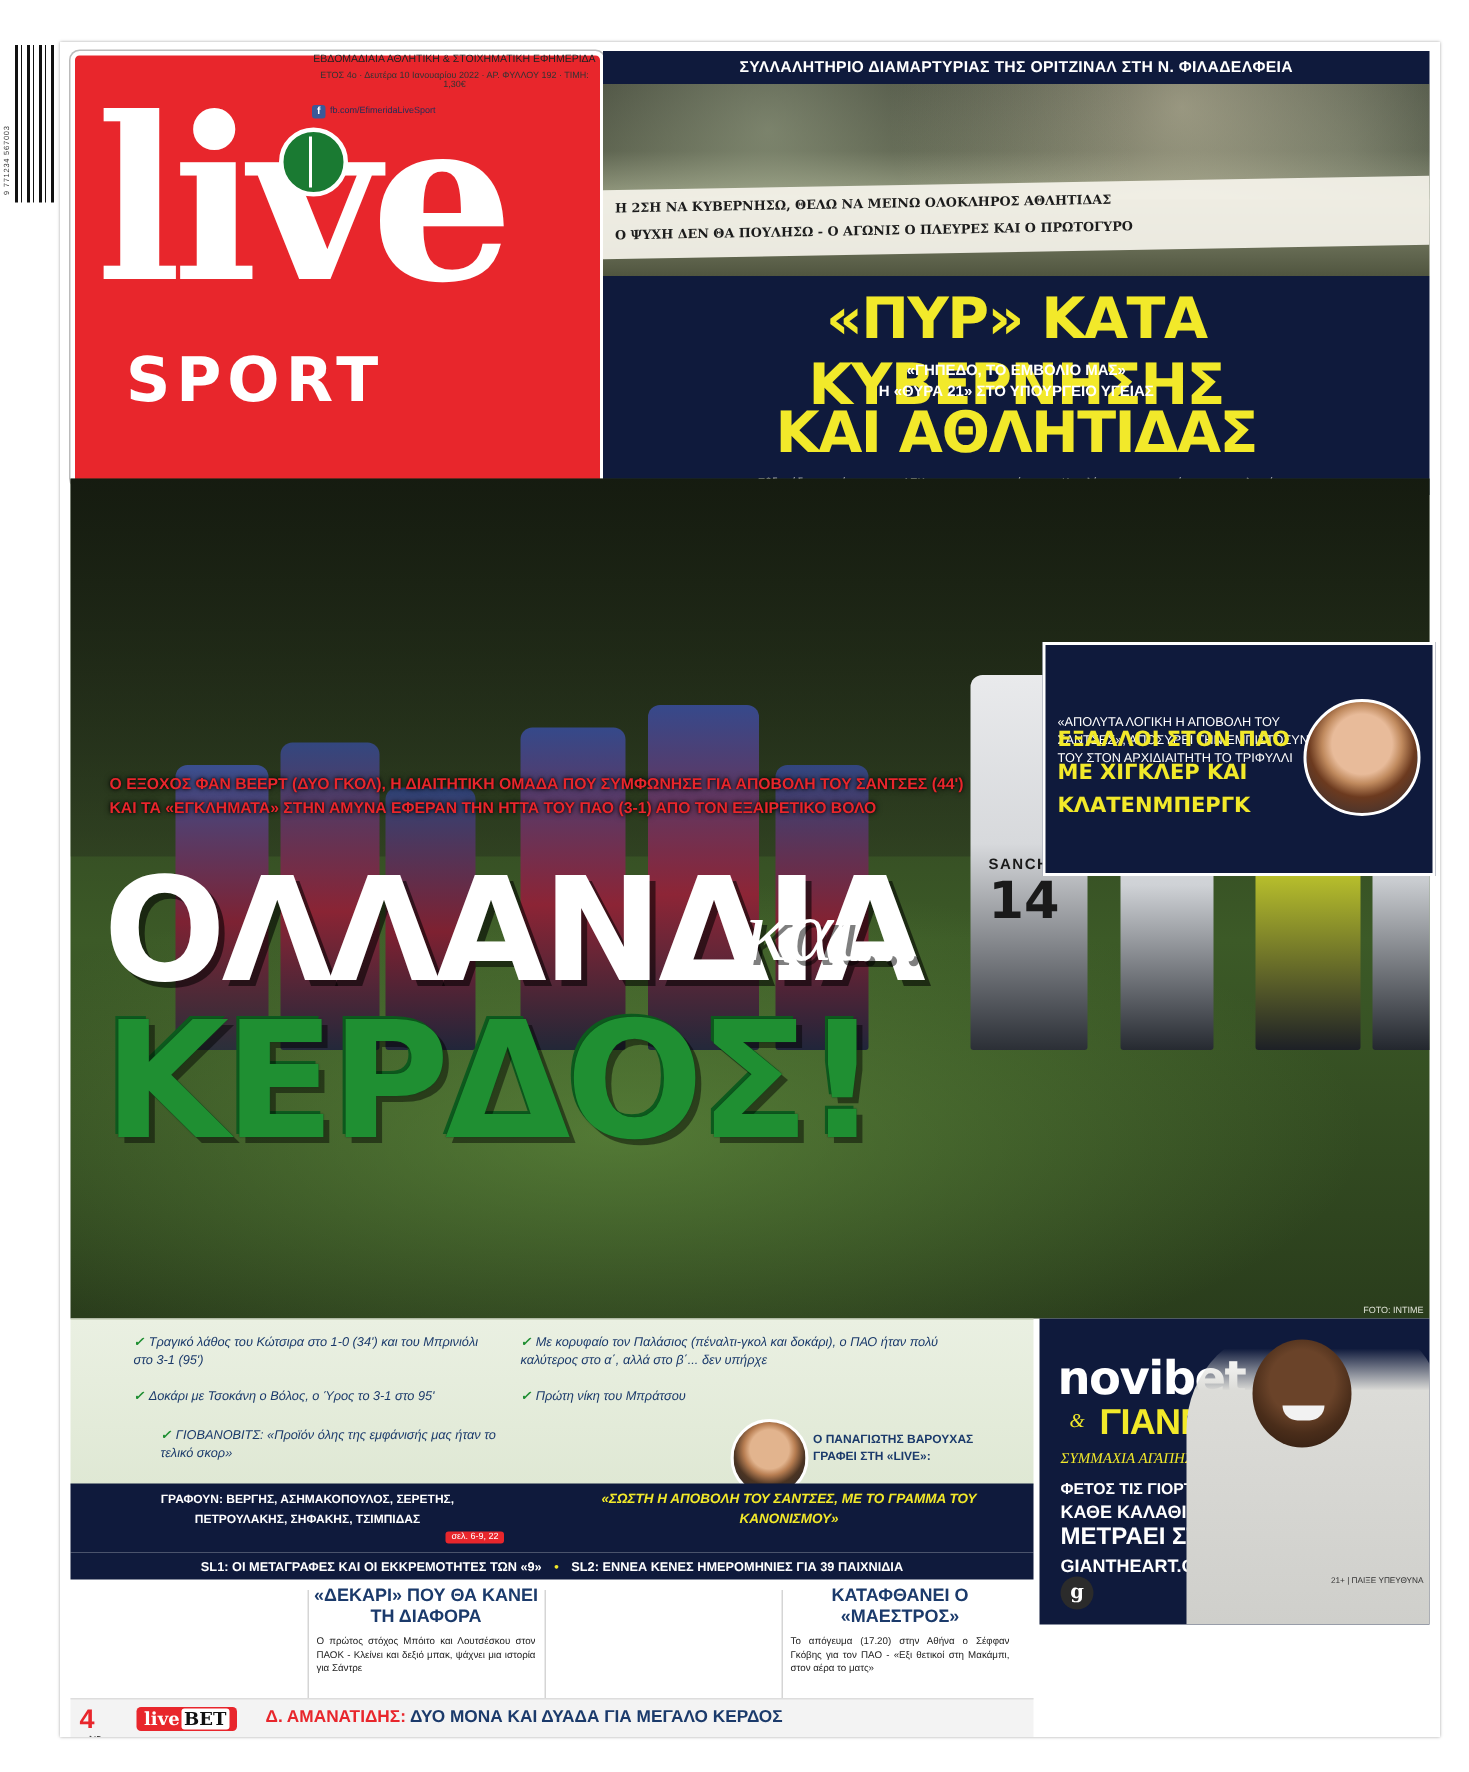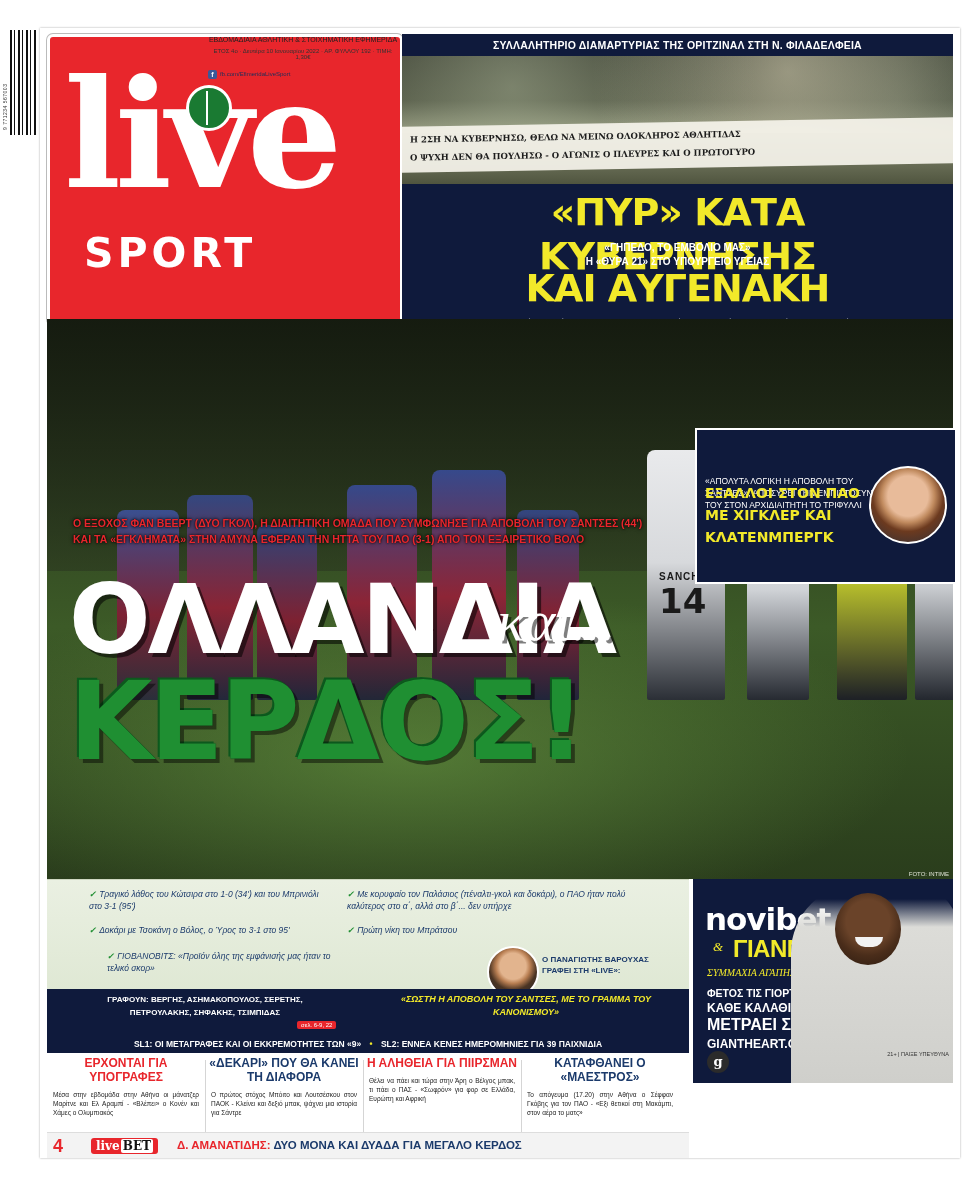--- a/index.html
+++ b/index.html
@@ -205,21 +205,21 @@
         <span class="l2">Η 2ΣΗ ΝΑ ΚΥΒΕΡΝΗΣΩ, ΘΕΛΩ ΝΑ ΜΕΙΝΩ ΟΛΟΚΛΗΡΟΣ ΑΘΛΗΤΙΔΑΣ</span>
         <span class="l2">Ο ΨΥΧΗ ΔΕΝ ΘΑ ΠΟΥΛΗΣΩ - Ο ΑΓΩΝΙΣ Ο ΠΛΕΥΡΕΣ ΚΑΙ Ο ΠΡΩΤΟΓΥΡΟ</span>
       </div>
 
     </div>
 
     <div class="headline-box">
       <div class="hl1">«ΠΥΡ» ΚΑΤΑ ΚΥΒΕΡΝΗΣΗΣ</div>
       <div class="hl-sub1">«ΓΗΠΕΔΟ, ΤΟ ΕΜΒΟΛΙΟ ΜΑΣ»</div>
       <div class="hl-sub2">Η «ΘΥΡΑ 21» ΣΤΟ ΥΠΟΥΡΓΕΙΟ ΥΓΕΙΑΣ</div>
-      <div class="hl2">ΚΑΙ ΑΥΓΕΝΑΚΗ</div>
+      <div class="hl2">ΚΑΙ ΑΘΛΗΤΙΔΑΣ</div>
     </div>
     <div class="hl-foot">
       <span>✓ Εβδομάδα αποφάσεων στην ΑΕΚ για τα μεταγραφικά</span>
       <span>✓ Καταλύουν στις περιπτώσεις των «εκλεκτών»</span>
     </div>
 
     <div class="mainphoto">
       <div class="crowdblur"></div>
       <div class="pitch-glow"></div>
       <div class="pl a"></div>
@@ -281,34 +281,24 @@
       <span>SL1: ΟΙ ΜΕΤΑΓΡΑΦΕΣ ΚΑΙ ΟΙ ΕΚΚΡΕΜΟΤΗΤΕΣ ΤΩΝ «9»</span>
       <span class="dot">•</span>
       <span>SL2: ΕΝΝΕΑ ΚΕΝΕΣ ΗΜΕΡΟΜΗΝΙΕΣ ΓΙΑ 39 ΠΑΙΧΝΙΔΙΑ</span>
     </div>
 
     <div class="cols">
       <div class="vline" style="left:158px"></div>
       <div class="vline" style="left:316px"></div>
       <div class="vline" style="left:474px"></div>
 
-      <div class="col c1">
-        <h4>ΕΡΧΟΝΤΑΙ ΓΙΑ ΥΠΟΓΡΑΦΕΣ</h4>
-        <p>Μέσα στην εβδομάδα στην Αθήνα οι μάνατζερ Μαρίτνε και Ελ Αραμπί - «Βλέπει» ο Κονέν και Χάμες ο Ολυμπιακός</p>
-        <span class="colref">σελ. 10-11</span>
-      </div>
       <div class="col c2">
         <h4>«ΔΕΚΑΡΙ» ΠΟΥ ΘΑ ΚΑΝΕΙ ΤΗ ΔΙΑΦΟΡΑ</h4>
         <p>Ο πρώτος στόχος Μπόιτο και Λουτσέσκου στον ΠΑΟΚ - Κλείνει και δεξιό μπακ, ψάχνει μια ιστορία για Σάντρε</p>
         <span class="colref">σελ. 14-15</span>
-      </div>
-      <div class="col c3">
-        <h4>Η ΑΛΗΘΕΙΑ ΓΙΑ ΠΙΙΡΣΜΑΝ</h4>
-        <p>Θέλει να πάει και τώρα στην Άρη ο Βέλγος μπακ, τι πάει ο ΠΑΣ - «Σωφρόν» για φορ σε Ελλάδα, Ευρώπη και Αφρική</p>
-        <span class="colref">σελ. 16</span>
       </div>
       <div class="col c4">
         <h4>ΚΑΤΑΦΘΑΝΕΙ Ο «ΜΑΕΣΤΡΟΣ»</h4>
         <p>Το απόγευμα (17.20) στην Αθήνα ο Σέφφαν Γκόβης για τον ΠΑΟ - «Εξι θετικοί στη Μακάμπι, στον αέρα το ματς»</p>
         <span class="colref">σελ. 17</span>
       </div>
     </div>
 
     <div class="betbar">
       <div class="bet4">

